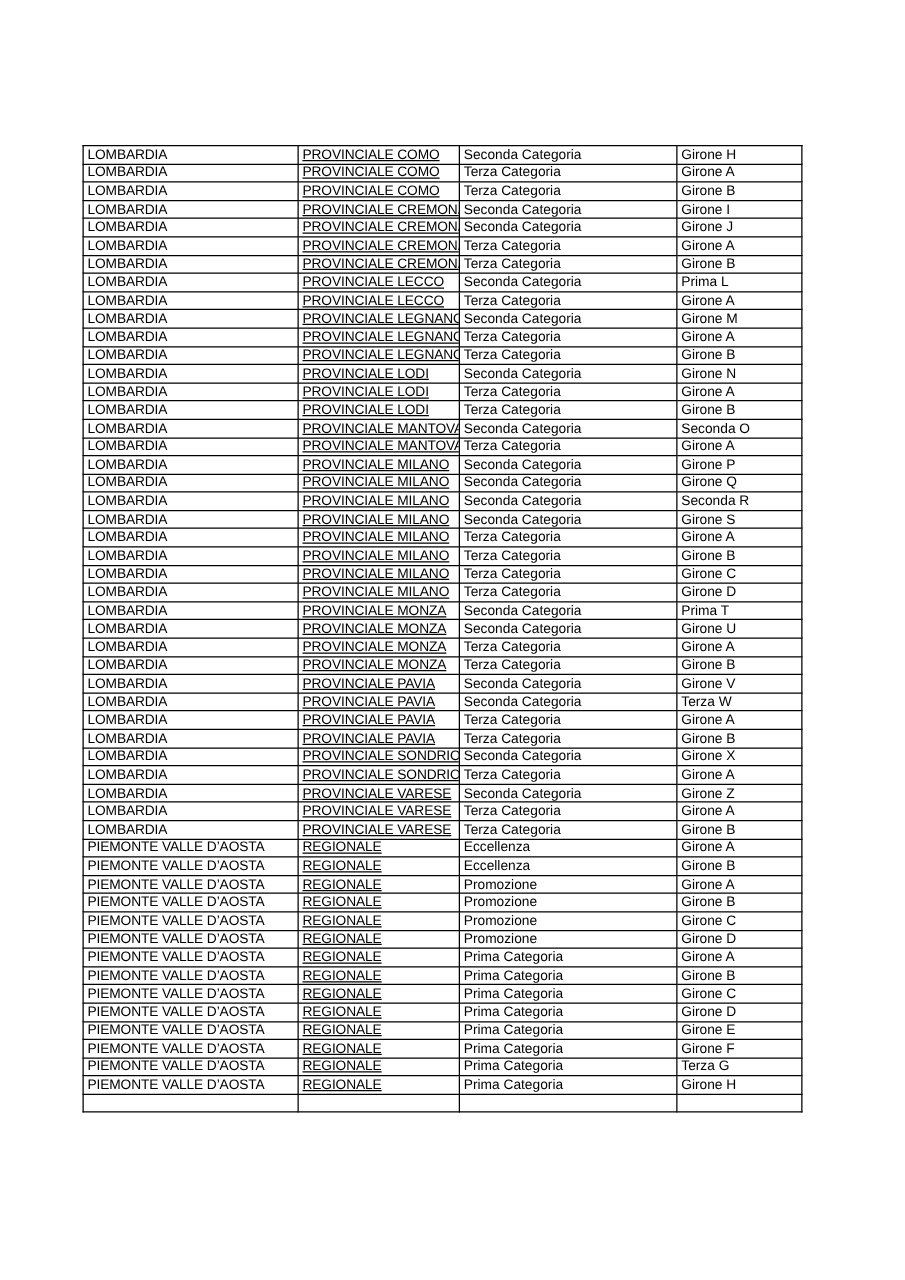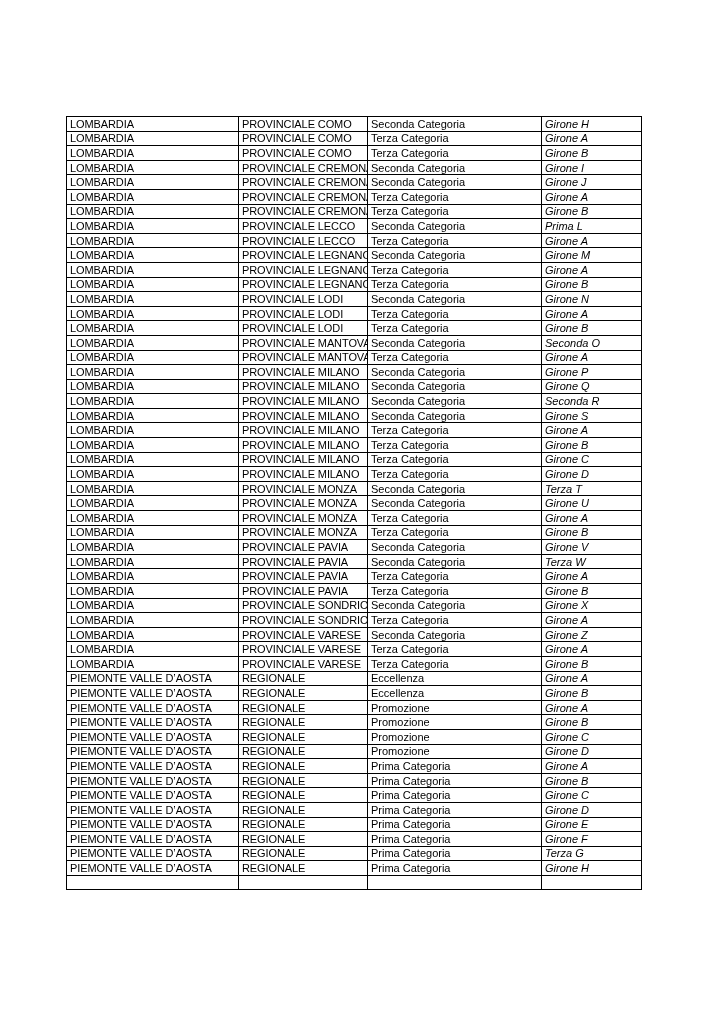--- a/index.html
+++ b/index.html
@@ -56,29 +56,29 @@
     color: #1a1ab0;
     font-weight: bold;
     font-size: 11px;
     letter-spacing: -0.1px;
   }
   td.col-committee {
     color: #3c3cc8;
     font-weight: normal;
     font-size: 11px;
     letter-spacing: -0.1px;
+    text-decoration: underline;
   }
   td.col-category {
     color: #000000;
     font-size: 11.5px;
   }
   td.col-group {
     color: #000000;
     font-size: 11.5px;
-    font-style: italic;
   }
   tr.empty-row td {
     height: 14.6px;
   }
 </style>
 </head>
 <body>
 
 <div id="page">
   <div id="table-wrap">
@@ -237,21 +237,21 @@
           <tr>
             <td class="col-region">LOMBARDIA</td>
             <td class="col-committee">PROVINCIALE MILANO</td>
             <td class="col-category">Terza Categoria</td>
             <td class="col-group">Girone D</td>
           </tr>
           <tr>
             <td class="col-region">LOMBARDIA</td>
             <td class="col-committee">PROVINCIALE MONZA</td>
             <td class="col-category">Seconda Categoria</td>
-            <td class="col-group">Terza T</td>
+            <td class="col-group">Prima T</td>
           </tr>
           <tr>
             <td class="col-region">LOMBARDIA</td>
             <td class="col-committee">PROVINCIALE MONZA</td>
             <td class="col-category">Seconda Categoria</td>
             <td class="col-group">Girone U</td>
           </tr>
           <tr>
             <td class="col-region">LOMBARDIA</td>
             <td class="col-committee">PROVINCIALE MONZA</td>

